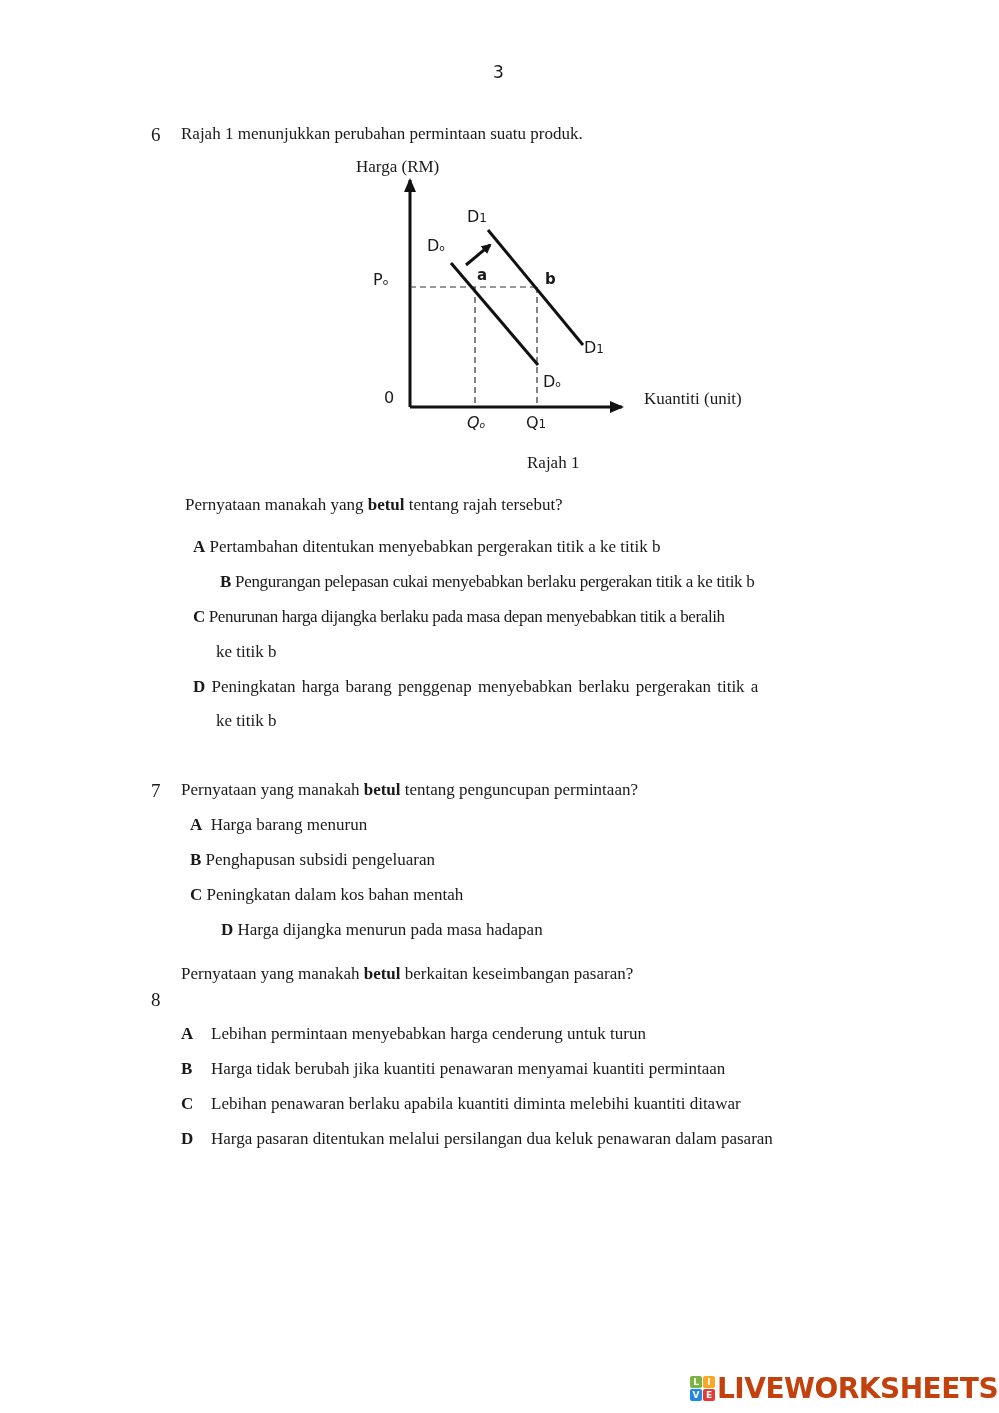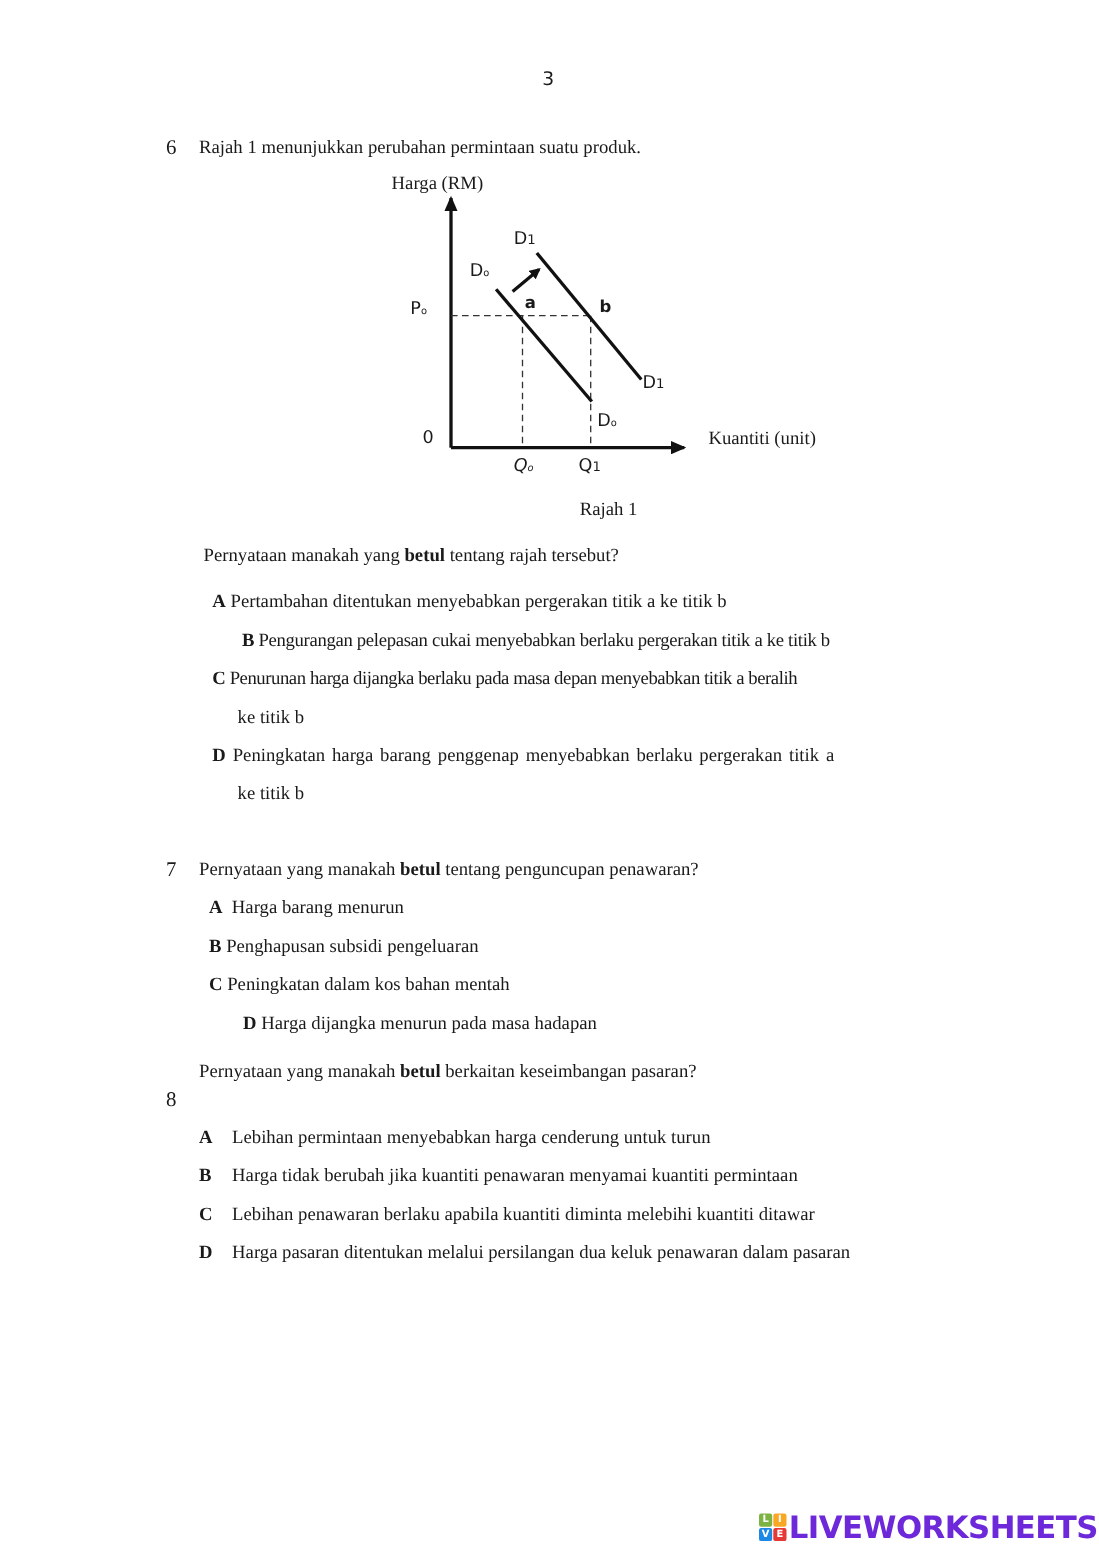--- a/index.html
+++ b/index.html
@@ -8,21 +8,21 @@
   .abs { position: absolute; white-space: nowrap; }
   .serif { font-family: "Liberation Serif", serif; font-size: 17px; }
   .sans { font-family: "DejaVu Sans", sans-serif; }
   .page-num { left: 493px; top: 62px; font-family: "DejaVu Sans", sans-serif; font-size: 17px; }
   .qnum { font-size: 19px; }
   .opt-letter { font-weight: bold; }
   b { font-weight: bold; text-align: right; }
   .logo { left: 690px; top: 1372px; display: flex; align-items: center; }
   .logo-icon { display: grid; grid-template-columns: 12px 12px; grid-template-rows: 12px 12px; gap: 1px; margin-right: 2px; }
   .logo-icon span { display: flex; align-items: center; justify-content: center; font-family: "DejaVu Sans", sans-serif; font-size: 9px; font-weight: bold; color: #ffffff; border-radius: 2px; }
-  .logo-text { font-family: "DejaVu Sans", sans-serif; font-weight: bold; font-size: 28px; color: #6d28d9; letter-spacing: -0.5px; }
+  .logo-text { font-family: "DejaVu Sans", sans-serif; font-weight: bold; font-size: 28px; color: #c2410c; letter-spacing: -0.5px; }
 </style>
 </head>
 <body>
 
 <div class="abs page-num">3</div>
 
 <div class="abs serif qnum" style="left:151px; top:124px;">6</div>
 <div class="abs serif" style="left:181px; top:124px;">Rajah 1 menunjukkan perubahan permintaan suatu produk.</div>
 
 <svg class="abs" style="left:0; top:0;" width="999" height="470">
@@ -92,21 +92,21 @@
   <span class="opt-letter">C</span>&nbsp;<span>Penurunan harga dijangka berlaku pada masa depan menyebabkan titik a beralih</span>
 </div>
 <div class="abs serif" style="left:216px; top:642px;">ke titik b</div>
 <div class="abs serif" style="left:193px; top:677px; word-spacing:2px;">
   <span class="opt-letter">D</span>&nbsp;<span>Peningkatan harga barang penggenap menyebabkan berlaku pergerakan titik a</span>
 </div>
 <div class="abs serif" style="left:216px; top:711px;">ke titik b</div>
 
 <div class="abs serif qnum" style="left:151px; top:780px;">7</div>
 <div class="abs serif" style="left:181px; top:780px;">
-  <span>Pernyataan yang manakah </span><b>betul</b><span> tentang penguncupan penawaran?</span>
+  <span>Pernyataan yang manakah </span><b>betul</b><span> tentang penguncupan permintaan?</span>
 </div>
 <div class="abs serif" style="left:190px; top:815px;">
   <span class="opt-letter">A</span>&nbsp;&nbsp;<span>Harga barang menurun</span>
 </div>
 <div class="abs serif" style="left:190px; top:850px;">
   <span class="opt-letter">B</span>&nbsp;<span>Penghapusan subsidi pengeluaran</span>
 </div>
 <div class="abs serif" style="left:190px; top:885px;">
   <span class="opt-letter">C</span>&nbsp;<span>Peningkatan dalam kos bahan mentah</span>
 </div>

